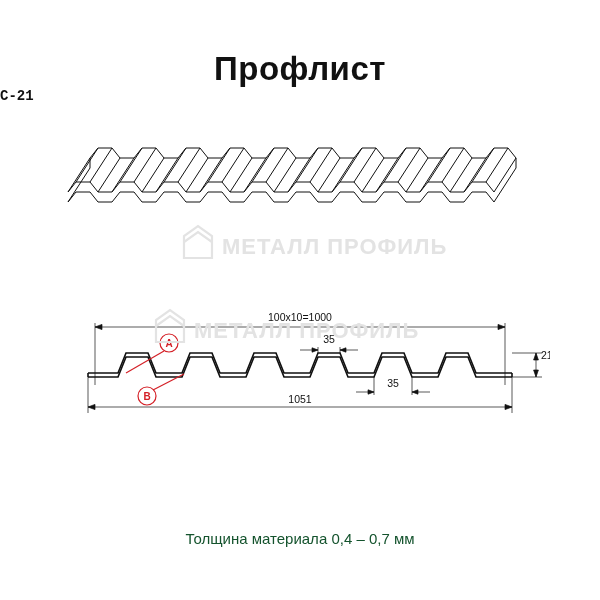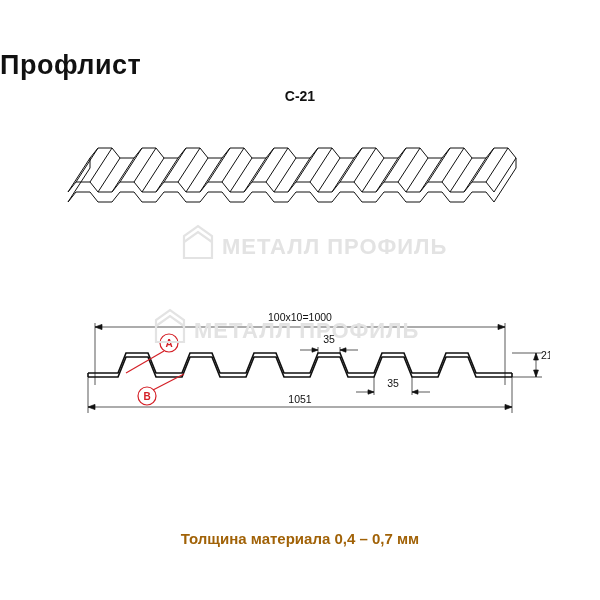--- a/index.html
+++ b/index.html
@@ -18,35 +18,35 @@
   .page {
     position: relative;
     width: 600px;
     height: 600px;
   }
   .title {
     position: absolute;
     top: 50px;
     left: 0;
     width: 600px;
-    text-align: left;
-    font-size: 27px;
+    text-align: center;
+    font-size: 33px;
     font-weight: bold;
     letter-spacing: 0.5px;
     color: #111111;
   }
   .subtitle {
     position: absolute;
     top: 88px;
     left: 0;
     width: 600px;
-    text-align: center;
     font-size: 14px;
     font-weight: bold;
     color: #111111;
+    font-family: Liberation Mono, monospace;
   }
   .iso-wrap {
     position: absolute;
     top: 130px;
     left: 60px;
     width: 480px;
     height: 110px;
   }
   .tech-wrap {
     position: absolute;
@@ -72,22 +72,22 @@
     height: 60px;
     pointer-events: none;
   }
   .footer {
     position: absolute;
     top: 530px;
     left: 0;
     width: 600px;
     text-align: center;
     font-size: 15px;
-    font-weight: bold;
-    color: #a16207;
+    font-weight: normal;
+    color: #14532d;
   }
   svg { display: block; }
   .ln { stroke: #111111; fill: none; stroke-width: 1; }
   .dim { stroke: #111111; fill: none; stroke-width: 0.7; }
   .red { stroke: #d42027; fill: none; stroke-width: 1.2; }
   .red-txt { fill: #d42027; font-size: 10px; font-weight: bold; font-family: "Liberation Sans", sans-serif; }
   .dim-txt { fill: #111111; font-size: 10.5px; font-family: "Liberation Sans", sans-serif; }
   .wm-txt { fill: #e3e3e3; font-size: 22px; font-weight: bold; font-family: "Liberation Sans", sans-serif; letter-spacing: 1px; }
   .wm-shape { fill: none; stroke: #e3e3e3; stroke-width: 2.2; }
 </style>

